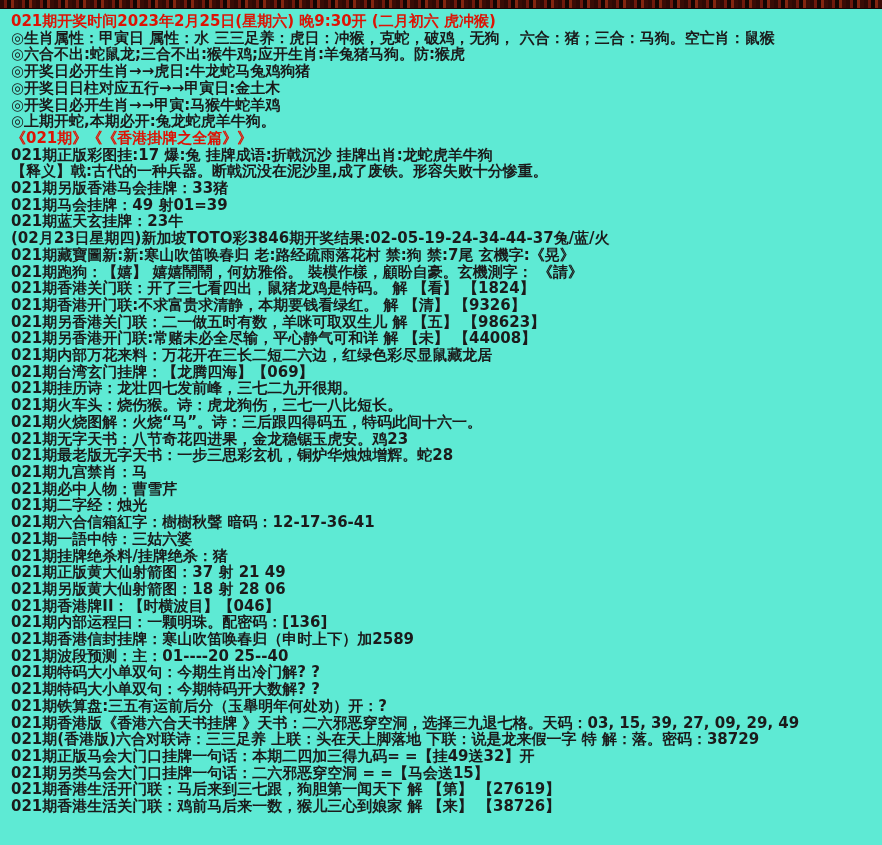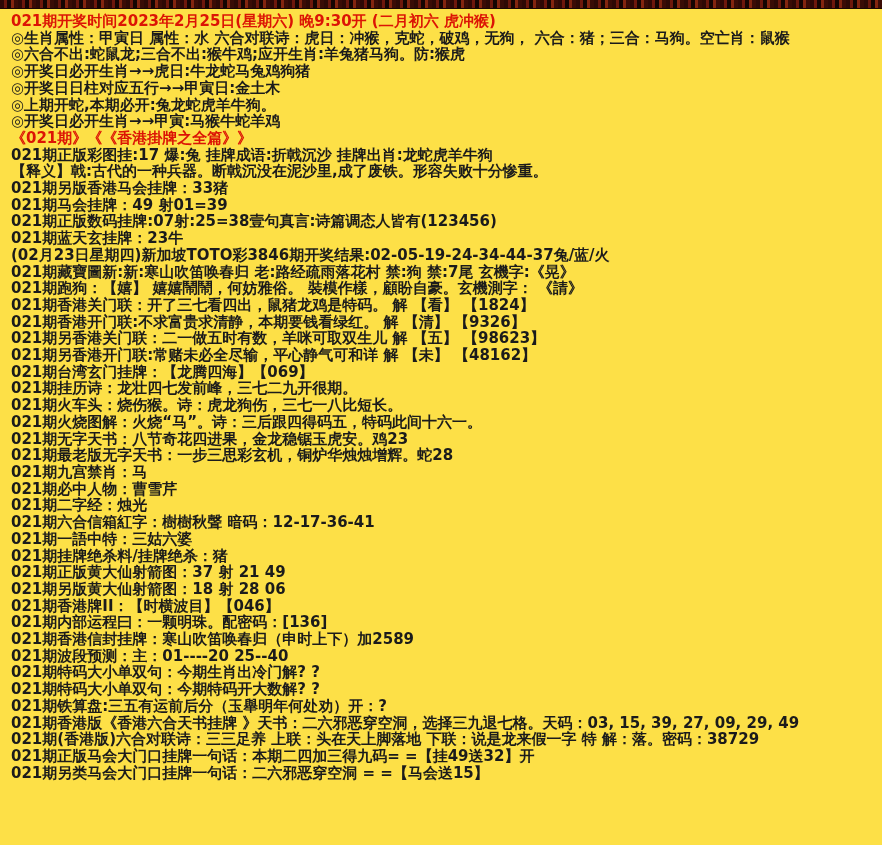--- a/index.html
+++ b/index.html
@@ -1,21 +1,21 @@
 <!DOCTYPE html>
 <html><head>
 <meta charset="utf-8">
 <style>
   html,body{margin:0;padding:0;}
   body{
     width:882px;height:845px;overflow:hidden;
     background:#fbfbfb;
     font-family:"DejaVu Sans","Liberation Sans",sans-serif;
   }
-  .page{width:882px;height:845px;position:relative;background:#fde047;}
+  .page{width:882px;height:845px;position:relative;background:#5eead4;}
   .top-band{
     height:8px;width:882px;
     background:repeating-linear-gradient(90deg,
       #2e0905 0 4px,#6e180c 4px 7px,#140503 7px 11px,#83250f 11px 14px,#3a0c06 14px 18px);
     border-bottom:1px solid #1a0503;
   }
   .content{padding:4px 6px 0 11px;}
   .line{
     font-size:15px;
     font-weight:700;
@@ -26,40 +26,40 @@
   }
   .line.red{color:#dc1405;}
 </style>
 </head>
 <body>
 
 <div class="page">
   <div class="top-band"></div>
   <div class="content">
       <div class="line red">021期开奖时间2023年2月25日(星期六) 晚9:30开 (二月初六 虎冲猴)</div>
-      <div class="line">◎生肖属性：甲寅日 属性：水 六合对联诗：虎日：冲猴，克蛇，破鸡，无狗， 六合：猪；三合：马狗。空亡肖：鼠猴</div>
+      <div class="line">◎生肖属性：甲寅日 属性：水 三三足养：虎日：冲猴，克蛇，破鸡，无狗， 六合：猪；三合：马狗。空亡肖：鼠猴</div>
       <div class="line">◎六合不出:蛇鼠龙;三合不出:猴牛鸡;应开生肖:羊兔猪马狗。防:猴虎</div>
       <div class="line">◎开奖日必开生肖→→虎日:牛龙蛇马兔鸡狗猪</div>
       <div class="line">◎开奖日日柱对应五行→→甲寅日:金土木</div>
+      <div class="line">◎开奖日必开生肖→→甲寅:马猴牛蛇羊鸡</div>
       <div class="line">◎上期开蛇,本期必开:兔龙蛇虎羊牛狗。</div>
-      <div class="line">◎开奖日必开生肖→→甲寅:马猴牛蛇羊鸡</div>
       <div class="line red">《021期》《《香港掛牌之全篇》》</div>
       <div class="line">021期正版彩图挂:17 爆:兔 挂牌成语:折戟沉沙 挂牌出肖:龙蛇虎羊牛狗</div>
       <div class="line">【释义】戟:古代的一种兵器。断戟沉没在泥沙里,成了废铁。形容失败十分惨重。</div>
       <div class="line">021期另版香港马会挂牌：33猪</div>
       <div class="line">021期马会挂牌：49 射01=39</div>
-      <div class="line">021期正版数码挂牌:07射:25=38壹句真言:诗篇调态人皆有(123456)</div>
       <div class="line">021期蓝天玄挂牌：23牛</div>
       <div class="line">(02月23日星期四)新加坡TOTO彩3846期开奖结果:02-05-19-24-34-44-37兔/蓝/火</div>
       <div class="line">021期藏寶圖新:新:寒山吹笛唤春归 老:路经疏雨落花村 禁:狗 禁:7尾 玄機字:《晃》</div>
       <div class="line">021期跑狗：【嬉】 嬉嬉鬧鬧，何妨雅俗。 裝模作樣，顧盼自豪。玄機測字： 《請》</div>
       <div class="line">021期香港关门联：开了三七看四出，鼠猪龙鸡是特码。 解 【看】 【1824】</div>
       <div class="line">021期香港开门联:不求富贵求清静，本期要钱看绿红。 解 【清】 【9326】</div>
       <div class="line">021期另香港关门联：二一做五时有数，羊咪可取双生儿 解 【五】 【98623】</div>
-      <div class="line">021期另香港开门联:常赌未必全尽输，平心静气可和详 解 【未】 【48162】</div>
+      <div class="line">021期另香港开门联:常赌未必全尽输，平心静气可和详 解 【未】 【44008】</div>
+      <div class="line">021期内部万花来料：万花开在三长二短二六边，红绿色彩尽显鼠藏龙居</div>
       <div class="line">021期台湾玄门挂牌：【龙腾四海】【069】</div>
       <div class="line">021期挂历诗：龙壮四七发前峰，三七二九开很期。</div>
       <div class="line">021期火车头：烧伤猴。诗：虎龙狗伤，三七一八比短长。</div>
       <div class="line">021期火烧图解：火烧“马”。诗：三后跟四得码五，特码此间十六一。</div>
       <div class="line">021期无字天书：八节奇花四进果，金龙稳锯玉虎安。鸡23</div>
       <div class="line">021期最老版无字天书：一步三思彩玄机，铜炉华烛烛增辉。蛇28</div>
       <div class="line">021期九宫禁肖：马</div>
       <div class="line">021期必中人物：曹雪芹</div>
       <div class="line">021期二字经：烛光</div>
       <div class="line">021期六合信箱紅字：樹樹秋聲 暗码：12-17-36-41</div>
@@ -71,14 +71,16 @@
       <div class="line">021期内部运程曰：一颗明珠。配密码：[136]</div>
       <div class="line">021期香港信封挂牌：寒山吹笛唤春归（申时上下）加2589</div>
       <div class="line">021期波段预测：主：01----20 25--40</div>
       <div class="line">021期特码大小单双句：今期生肖出冷门解? ?</div>
       <div class="line">021期特码大小单双句：今期特码开大数解? ?</div>
       <div class="line">021期铁算盘:三五有运前后分（玉舉明年何处劝）开：?</div>
       <div class="line">021期香港版《香港六合天书挂牌 》天书：二六邪恶穿空洞，选择三九退七格。天码：03, 15, 39, 27, 09, 29, 49</div>
       <div class="line">021期(香港版)六合对联诗：三三足养 上联：头在天上脚落地 下联：说是龙来假一字 特 解：落。密码：38729</div>
       <div class="line">021期正版马会大门口挂牌一句话：本期二四加三得九码= =【挂49送32】开</div>
       <div class="line">021期另类马会大门口挂牌一句话：二六邪恶穿空洞 = =【马会送15】</div>
+      <div class="line">021期香港生活开门联：马后来到三七跟，狗胆第一闻天下 解 【第】 【27619】</div>
+      <div class="line">021期香港生活关门联：鸡前马后来一数，猴儿三心到娘家 解 【来】 【38726】</div>
     </div>
 </div>
 
 </body></html>

